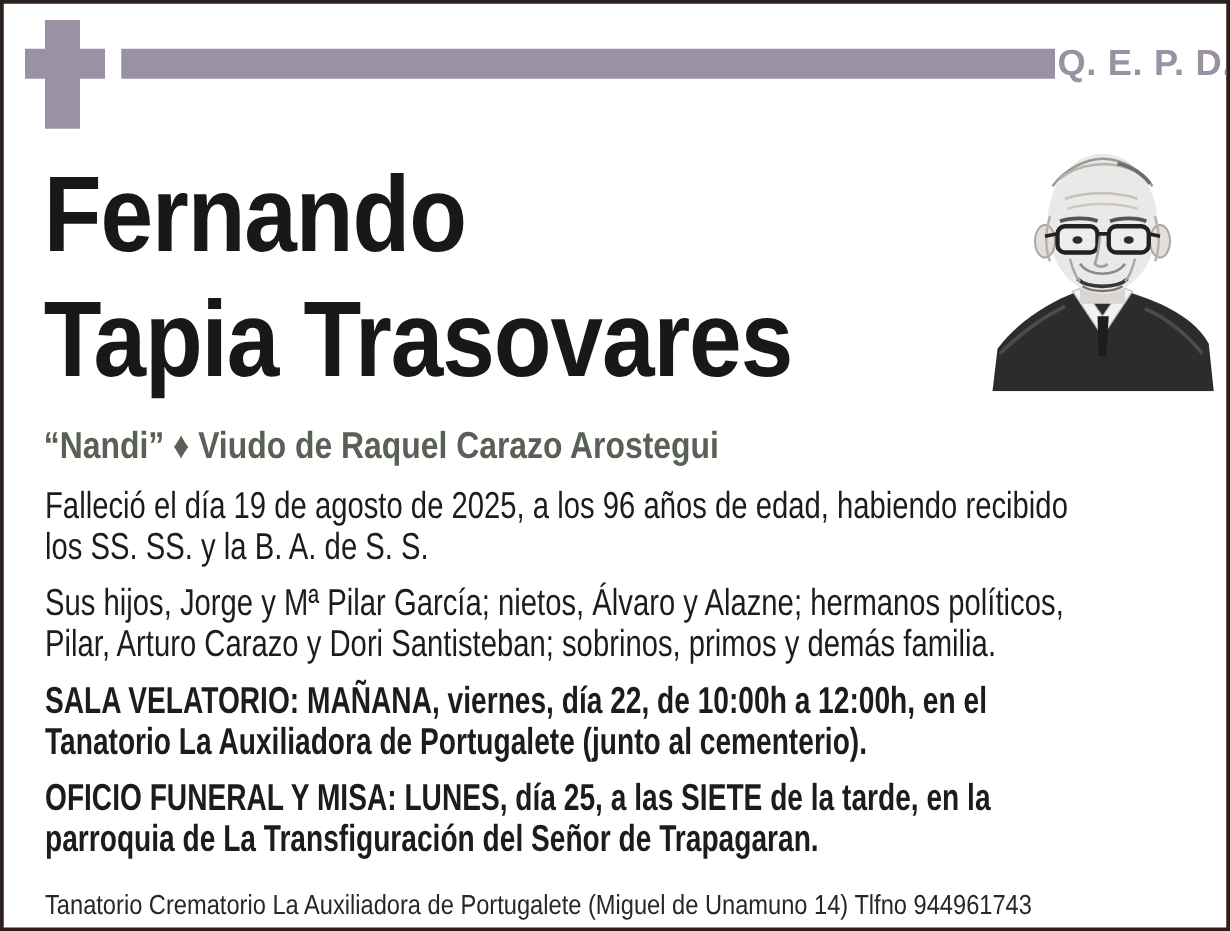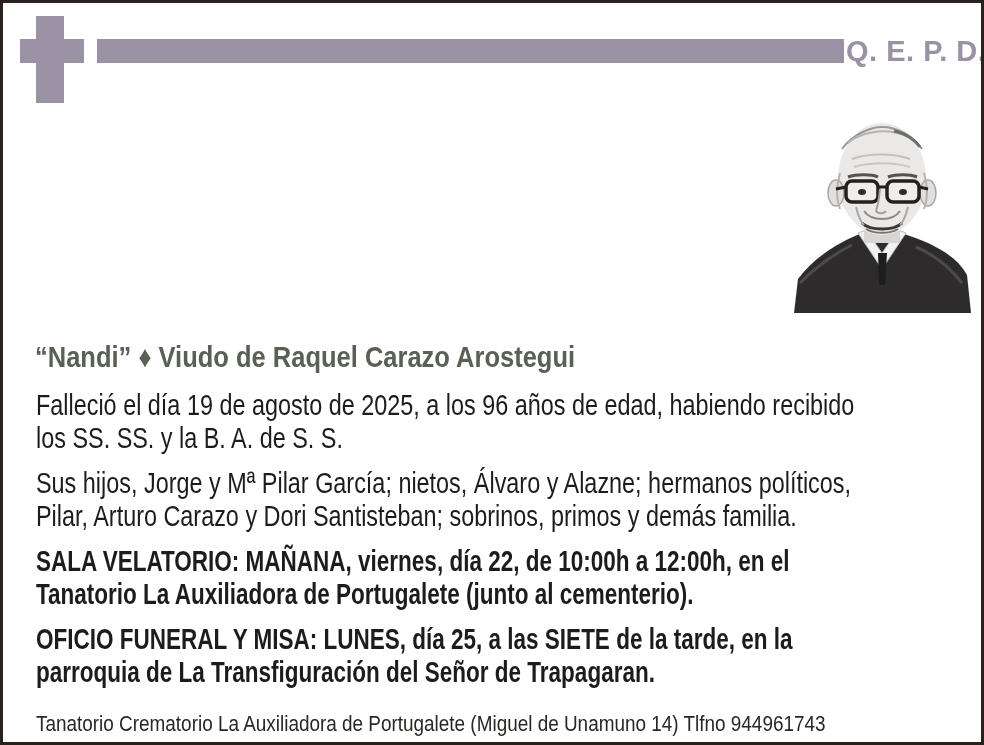--- a/index.html
+++ b/index.html
@@ -154,20 +154,24 @@
         <path d="M90,86 C89,96 88,102 86,108 C88,111 94,111 96,108" stroke="#a39f9c" stroke-width="2" fill="none"></path>
         <path d="M74,108 C78,114 86,116 92,116 C98,116 106,114 110,108" stroke="#8c8986" stroke-width="2" fill="none"></path>
         <path d="M72,120 C80,128 104,128 112,120" stroke="#3a3836" stroke-width="3" fill="none"></path>
         <path d="M76,126 C84,131 100,131 108,126" stroke="#787572" stroke-width="2" fill="none"></path>
         <path d="M66,104 C68,112 70,118 74,122" stroke="#aaa7a4" stroke-width="2" fill="none"></path>
         <path d="M118,104 C116,112 114,118 110,122" stroke="#aaa7a4" stroke-width="2" fill="none"></path>
       </g>
     </svg>
   </div>
 
+  <h1 class="name">
+    <span class="line">Fernando</span>
+    <span class="line">Tapia Trasovares</span>
+  </h1>
 
   <div class="subtitle">“Nandi” ♦ Viudo de Raquel Carazo Arostegui</div>
 
   <div class="content">
     <div class="para">
       <span class="line">Falleció el día 19 de agosto de 2025, a los 96 años de edad, habiendo recibido</span>
       <span class="line">los SS. SS. y la B. A. de S. S.</span>
     </div>
     <div class="para">
       <span class="line">Sus hijos, Jorge y Mª Pilar García; nietos, Álvaro y Alazne; hermanos políticos,</span>

